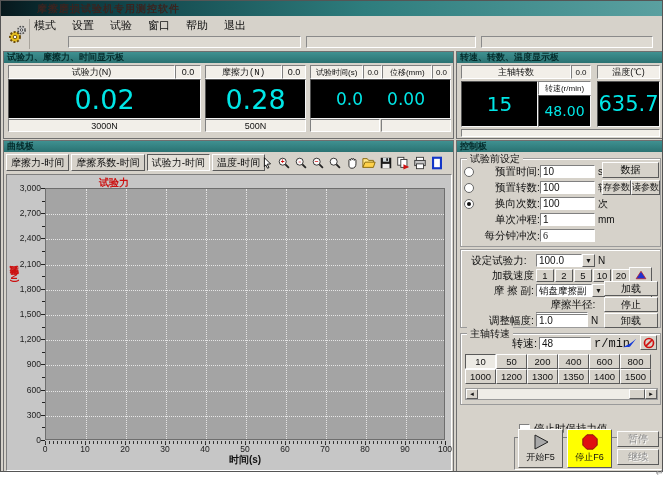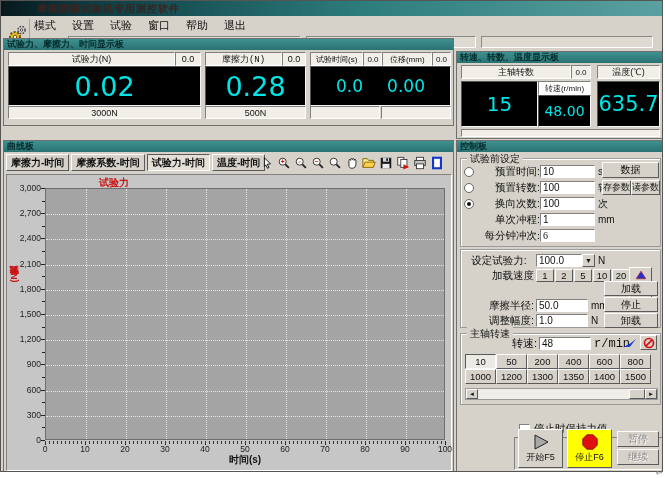--- a/index.html
+++ b/index.html
@@ -21,21 +21,21 @@
   .sunken-w { border:1px solid; border-color:#808080 #ffffff #ffffff #808080; background:#fff; }
   .raised { border:1px solid; border-color:#fdfdfd #5a5a5a #5a5a5a #fdfdfd; background:#d6d2ca; }
   .btn { border:1px solid; border-color:#fdfdfd #5a5a5a #5a5a5a #fdfdfd; background:#d6d2ca;
       display:flex; align-items:center; justify-content:center; font-size:10px; cursor:default; }
   .panel { position:absolute; border:1px solid #6f6f6f; background:#d6d2ca; }
   .phead { height:11px; background:linear-gradient(180deg,#3f9191,#2a7272); color:#042c2c;
       font-size:9px; font-weight:bold; line-height:11px; padding-left:3px; overflow:hidden; }
   .led { background:#000; color:#00e6e6; display:flex; align-items:center; justify-content:center;
       border:1px solid; border-color:#555 #f5f5f5 #f5f5f5 #555; font-family:"DejaVu Sans", sans-serif; }
   .dlabel { font-size:9px; display:flex; align-items:center; justify-content:center; overflow:hidden; }
-  .tab { height:17px; padding:0 4px; font-size:10px;font-weight:bold; }
+  .tab { height:17px; padding:0 4px; font-size:10px; }
   .tab.pressed { border-color:#5a5a5a #fdfdfd #fdfdfd #5a5a5a; background:#e4e0d8; }
   .ticon { width:16px; height:15px; display:inline-flex; align-items:center; justify-content:center; }
   .ticon svg { width:14px; height:14px; }
   #chart-widget { position:absolute; left:2px; top:33px; width:446px; height:297px;
       background:#c6c6c6; border:1px solid; border-color:#808080 #fff #fff #808080; }
   #plot { position:absolute; left:38px; top:13px; width:400px; height:252px; background:#a4a4a4;
       border:1px solid #6e6e6e; overflow:hidden; }
   .gridh { position:absolute; left:0; right:0; height:0; border-top:1px dotted #e6e6e6; }
   .gridv { position:absolute; top:0; bottom:0; width:0; border-left:1px dotted #e6e6e6; }
   .ytick { position:absolute; width:34px; text-align:right; font-size:8.5px; color:#222; }
@@ -89,21 +89,21 @@
       <span class="menu-item">设置</span>
       <span class="menu-item">试验</span>
       <span class="menu-item">窗口</span>
       <span class="menu-item">帮助</span>
       <span class="menu-item">退出</span>
     </div>
   <div class="fieldrow-a" style="left:67px;width:233px;"></div>
   <div class="fieldrow-a" style="left:305px;width:170px;"></div>
   <div class="fieldrow-a" style="left:480px;width:172px;"></div>
 
-  <div class="panel" style="left:2px;top:37px;width:451px;height:88px;">
+  <div class="panel" style="left:2px;top:50px;width:451px;height:88px;">
     <div class="phead">试验力、摩擦力、时间显示板</div>
 
     <div style="position:absolute;left:4px;top:13px;width:193px;">
       <div style="display:flex;height:14px;">
         <div class="sunken dlabel" style="flex:1;">试验力(N)</div>
         <div class="sunken dlabel" style="width:26px;">0.0</div>
       </div>
       <div class="led" style="height:40px;font-size:27px;">0.02</div>
       <div class="sunken dlabel" style="height:13px;">3000N</div>
     </div>
@@ -367,21 +367,26 @@
       <div class="crow" style="top:18px;">
         <span class="clabel" style="width:70px;">加载速度</span>
         <span id="loadspeed" style="display:flex;margin-left:2px;">
             <span class="btn spd-btn">1</span>
             <span class="btn spd-btn">2</span>
             <span class="btn spd-btn">5</span>
             <span class="btn spd-btn">10</span>
             <span class="btn spd-btn">20</span>
           </span>
       </div>
-      <div class="crow" style="top:48px;">
+      <div class="crow" style="top:33px;">
+        <span class="clabel" style="width:70px;">摩 擦 副:</span>
+        <span class="sunken-w cfield" style="width:56px;margin-left:2px;font-size:9.5px;">销盘摩擦副</span>
+        <span class="btn combo-btn">▼</span>
+      </div>
+      <div class="crow" style="top:48px;flex-direction:column;">
         <span class="clabel" style="width:70px;">摩擦半径:</span>
         <span class="sunken-w cfield" style="width:52px;margin-left:2px;">50.0</span>
         <span class="cunit">mm</span>
       </div>
       <div class="crow" style="top:63px;">
         <span class="clabel" style="width:70px;">调整幅度:</span>
         <span class="sunken-w cfield" style="width:52px;margin-left:2px;">1.0</span>
         <span class="cunit">N</span>
       </div>
     </div>

